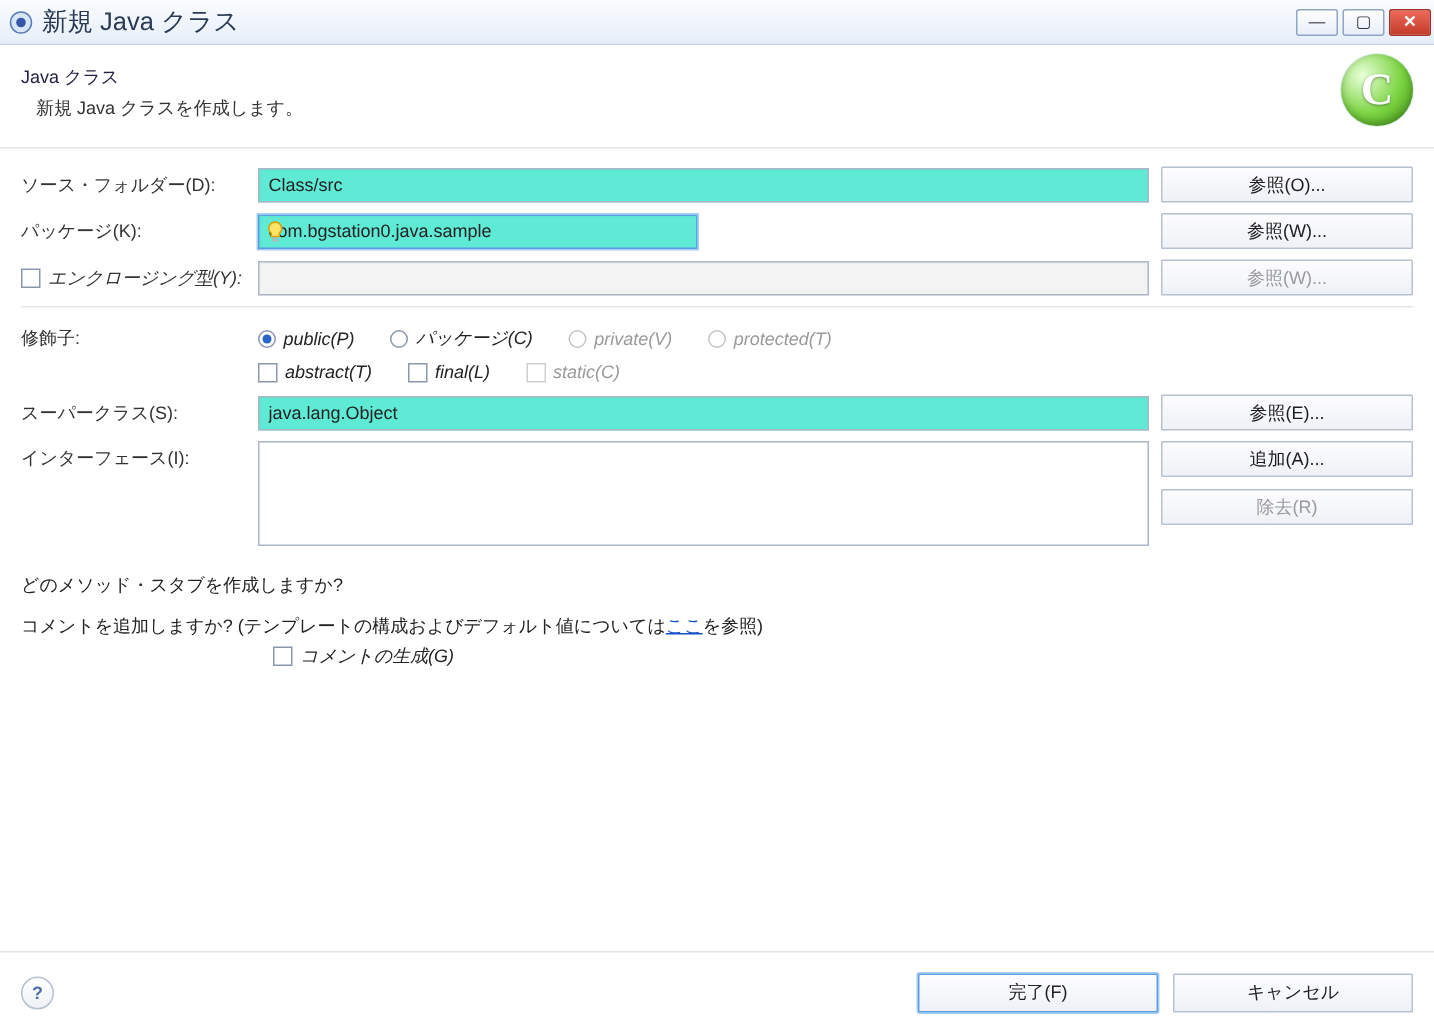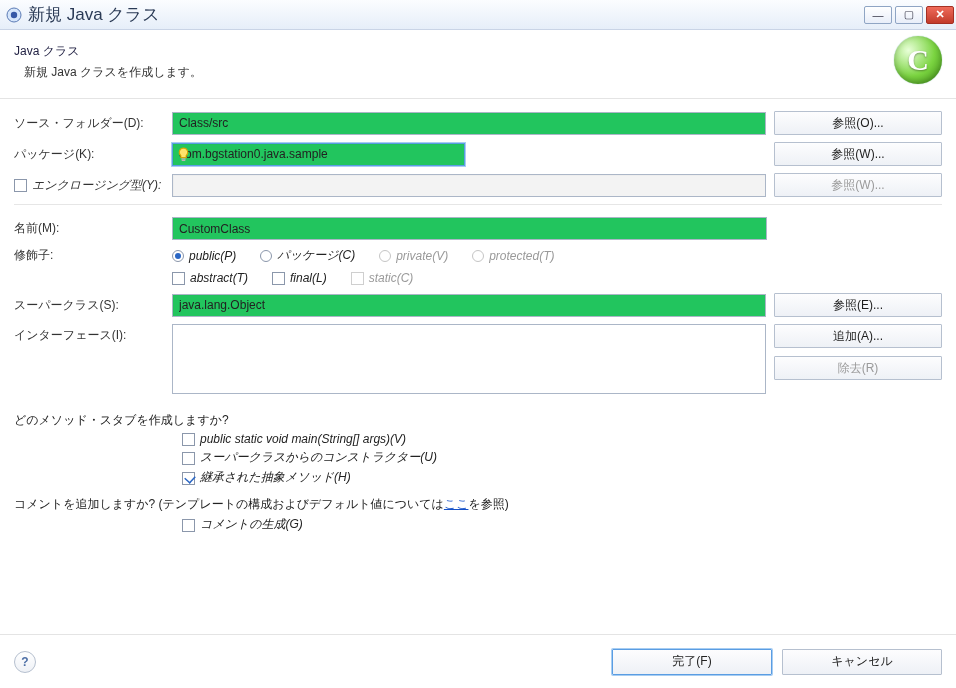--- a/index.html
+++ b/index.html
@@ -34,21 +34,21 @@
   }
   .bannerlogo span { color:#fff; font-size:30px; font-weight:bold; font-family:Georgia,serif; text-shadow:0 1px 2px rgba(0,0,0,.4); line-height:1; }
 
   .form {
     padding: 12px 14px 0 14px;
   }
   .row { display:flex; align-items:center; margin-bottom: 7px; gap: 8px; }
   .labelcol { width: 150px; color:#333; }
   input[type="text"].field {
     flex:1; height: 23px; padding: 2px 6px; font-size:12px;
-    border: 1px solid #abb6c7; background:#22c55e; color:#222;
+    border: 1px solid #abb6c7; background:#5eead4; color:#222;
     box-shadow: inset 1px 1px 0 rgba(0,0,0,.02);
   }
   input[type="text"].field.disabled { background:#f3f3f3; color:#888; }
   input[type="text"].field.focus { border-color:#5a9de3; outline:1px solid #a7cdf2; }
   .sidebtn {
     width: 168px; height: 24px; border: 1px solid #b6c0cf; background: linear-gradient(#fdfdfe,#eef1f6);
     font-size:12px; color:#1d1d1d; display:flex; align-items:center; justify-content:center;
     border-radius:1px; cursor:default;
   }
   .sidebtn.disabled { color:#9a9a9a; }
@@ -153,24 +153,20 @@
       <label>
         <span class="checksq"></span><span>エンクロージング型(Y):</span>
       </label>
     </div>
     <input type="text" class="field disabled" disabled="" value="" style="">
     <div class="sidebtn disabled">参照(W)...</div>
   </div>
 
   <div class="separator"></div>
 
-  <div class="row">
-    <div class="labelcol">名前(M):</div>
-    <input type="text" class="field mediumfield" value="CustomClass" style="">
-  </div>
 
   <div class="row">
     <div class="labelcol">修飾子:</div>
     <div class="optrow">
       <label>
           <span class="radiosq checked"></span>
           <span>public(P)</span>
         </label>
       <label>
           <span class="radiosq"></span>
@@ -215,25 +211,20 @@
     <div class="labelcol" style="padding-top:3px;">インターフェース(I):</div>
     <div class="listarea"></div>
     <div style="display:flex; flex-direction:column; gap:8px;">
       <div class="sidebtn">追加(A)...</div>
       <div class="sidebtn disabled">除去(R)</div>
     </div>
   </div>
 
   <div class="stubblock">
     <div>どのメソッド・スタブを作成しますか?</div>
-    <div class="stubindent">
-      <label><span class="checksq"></span><span>public static void main(String[] args)(V)</span></label>
-      <label><span class="checksq"></span><span>スーパークラスからのコンストラクター(U)</span></label>
-      <label><span class="checksq checked"></span><span>継承された抽象メソッド(H)</span></label>
-    </div>
   </div>
 
   <div style="margin-top:10px;">
     <span>コメントを追加しますか? (テンプレートの構成およびデフォルト値については</span><span class="link">ここ</span><span>を参照)</span>
     <div class="stubindent">
       <label><span class="checksq"></span><span>コメントの生成(G)</span></label>
     </div>
   </div>
 
 </div>

